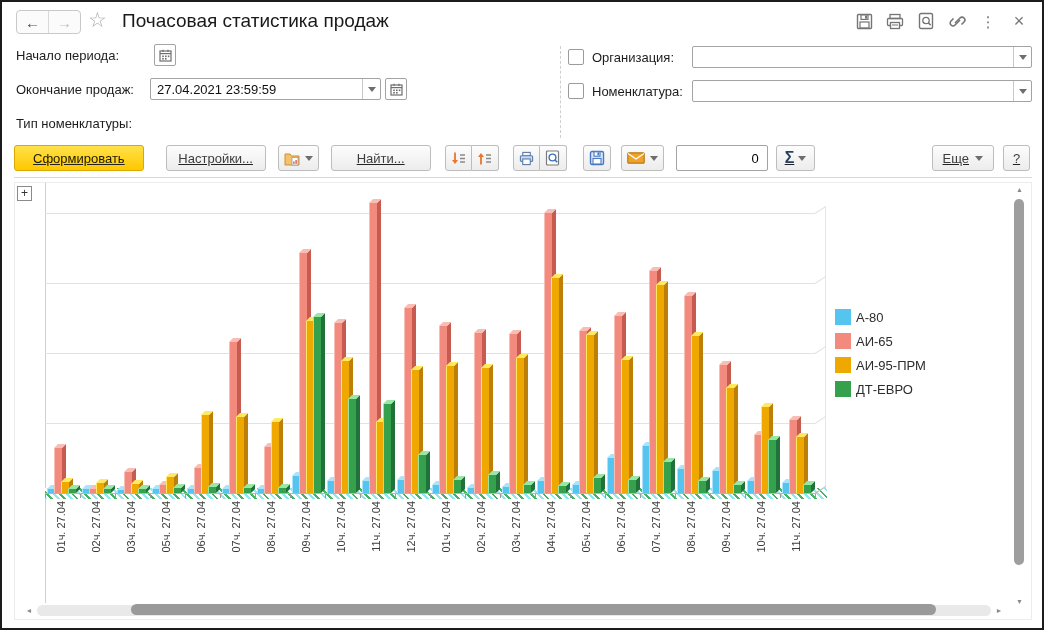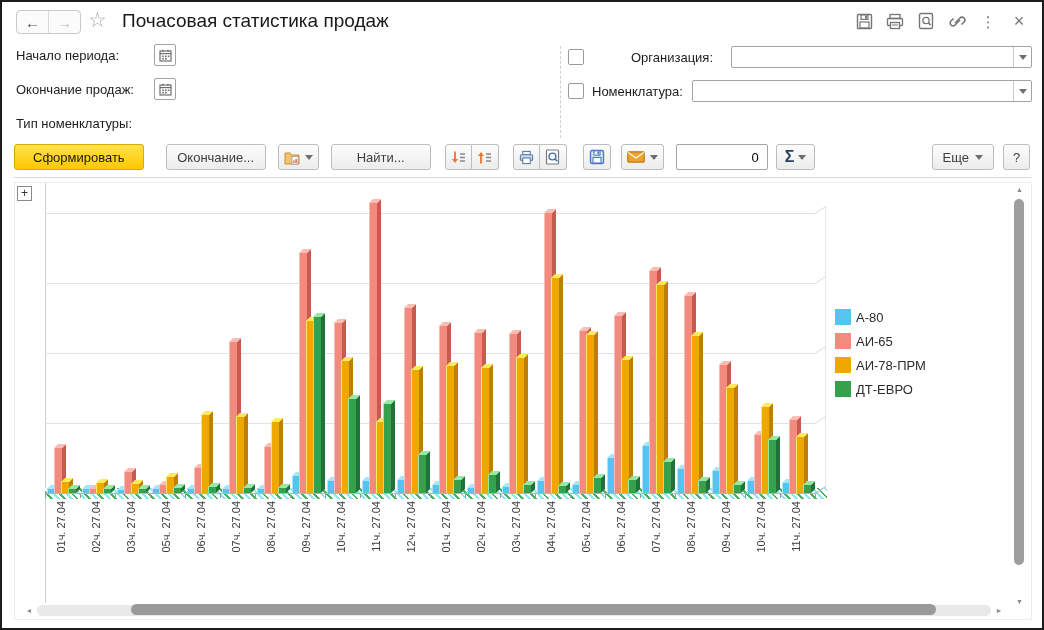--- a/index.html
+++ b/index.html
@@ -25,21 +25,21 @@
   .f-row{position:absolute;display:flex;align-items:center;height:24px;font-size:13px;color:#1d1d1d;}
   .f-label{display:inline-block;}
   .inp{display:flex;align-items:stretch;border:1px solid #a3a3a3;border-radius:2px;background:#fff;height:22px;box-sizing:border-box;}
   .inp input{border:none;outline:none;padding:0 6px;font-family:"Liberation Sans",sans-serif;font-size:13px;flex:1;min-width:0;background:transparent;color:#111;}
   .dd{width:17px;display:flex;align-items:center;justify-content:center;border-left:1px solid #c9c9c9;cursor:pointer;}
   .tri{width:0;height:0;border-left:4px solid transparent;border-right:4px solid transparent;border-top:5px solid #6e6e6e;}
   .sq-btn{width:22px;height:22px;box-sizing:border-box;border:1px solid #a3a3a3;border-radius:2px;margin-left:4px;display:flex;align-items:center;justify-content:center;background:#fff;cursor:pointer;}
   .chk{width:14px;height:14px;border:1px solid #9b9b9b;border-radius:2px;background:#fff;margin-right:8px;cursor:pointer;}
   .vsep{position:absolute;left:558px;top:44px;height:92px;border-left:1px dashed #cfcfcf;}
   
-  .tbar{position:absolute;left:12px;top:142px;right:12px;height:27px;display:flex;align-items:flex-start;}
+  .tbar{position:absolute;left:12px;top:142px;right:12px;height:27px;display:flex;align-items:flex-end;text-decoration:underline;}
   .btn{height:26px;box-sizing:border-box;border:1px solid #bdbdbd;border-radius:3px;background:linear-gradient(#fdfdfd,#ececec);
        display:flex;align-items:center;justify-content:center;font-size:13px;color:#3d3d3d;padding:0 14px;cursor:pointer;white-space:nowrap;}
   .btn-main{background:linear-gradient(#ffe14a,#ffc800);border-color:#d8a900;color:#1a1a00;padding:0 18px;}
   .ibtn{height:26px;box-sizing:border-box;border:1px solid #bdbdbd;background:linear-gradient(#fdfdfd,#ececec);
         display:flex;align-items:center;justify-content:center;padding:0 5px;cursor:pointer;}
   .grp{display:flex;}
   .grp .ibtn{border-radius:0;border-left-width:0;}
   .grp .ibtn:first-child{border-radius:3px 0 0 3px;border-left-width:1px;}
   .grp .ibtn:last-child{border-radius:0 3px 3px 0;}
   .ibtn.single{border-radius:3px;}
@@ -133,20 +133,26 @@
         <rect x="6" y="6.5" width="1.6" height="1.6" fill="#6e6e6e"></rect>
         <rect x="8.8" y="6.5" width="1.6" height="1.6" fill="#6e6e6e"></rect>
         <rect x="3.2" y="9" width="1.6" height="1.6" fill="#6e6e6e"></rect>
         <rect x="6" y="9" width="1.6" height="1.6" fill="#6e6e6e"></rect>
       </svg>
   </span>
 </div>
 
 <div class="f-row" style="left:14px;top:75px;">
   <span class="f-label" style="width:134px;">Окончание продаж:</span>
+  <span class="inp" style="width:231px;">
+    <input value="27.04.2021 23:59:59" style="">
+    <span class="dd">
+        <span class="tri"></span>
+      </span>
+  </span>
   <span class="sq-btn">
     <svg class="icon-svg" width="13" height="13" viewBox="0 0 13 13">
         <rect x="1" y="2" width="11" height="10" fill="none" stroke="#6e6e6e" stroke-width="1.2"></rect>
         <line x1="1" y1="4.6" x2="12" y2="4.6" stroke="#6e6e6e" stroke-width="1.2"></line>
         <line x1="4" y1="0.8" x2="4" y2="3" stroke="#6e6e6e" stroke-width="1.2"></line>
         <line x1="9" y1="0.8" x2="9" y2="3" stroke="#6e6e6e" stroke-width="1.2"></line>
         <rect x="3.2" y="6.5" width="1.6" height="1.6" fill="#6e6e6e"></rect>
         <rect x="6" y="6.5" width="1.6" height="1.6" fill="#6e6e6e"></rect>
         <rect x="8.8" y="6.5" width="1.6" height="1.6" fill="#6e6e6e"></rect>
         <rect x="3.2" y="9" width="1.6" height="1.6" fill="#6e6e6e"></rect>
@@ -156,21 +162,21 @@
 </div>
 
 <div class="f-row" style="left:14px;top:109px;">
   <span class="f-label" style="width:134px;">Тип номенклатуры:</span>
 </div>
 
 <div class="vsep"></div>
 
 <div class="f-row" style="left:566px;top:43px;width:464px;">
   <span class="chk"></span>
-  <span class="f-label" style="width:100px;margin-left:39px;">Организация:</span>
+  <span class="f-label" style="width:100px;">Организация:</span>
   <span class="inp" style="flex:1;">
     <input value="" style="">
     <span class="dd">
         <span class="tri"></span>
       </span>
   </span>
 </div>
 
 <div class="f-row" style="left:566px;top:77px;width:464px;">
   <span class="chk"></span>
@@ -179,21 +185,21 @@
     <input value="" style="">
     <span class="dd">
         <span class="tri"></span>
       </span>
   </span>
 </div>
 
 <div class="tbar">
   <div class="btn btn-main">Сформировать</div>
   <div class="sp" style="width:22px;"></div>
-  <div class="btn" style="width:100px;">Окончание...</div>
+  <div class="btn" style="width:100px;">Настройки...</div>
   <div class="sp" style="width:12px;"></div>
   <div class="ibtn single">
     <svg class="icon-svg" width="16" height="15" viewBox="0 0 16 15">
         <path d="M1 3 h5 l1.5 2 H15 v9 H1 z" fill="#F2C36B" stroke="#C89136" stroke-width="1"></path>
         <rect x="8" y="6.5" width="6" height="7.5" fill="#fff" stroke="#9e9e9e" stroke-width="0.8"></rect>
         <rect x="9.2" y="10.5" width="1.4" height="2.4" fill="#E05A4E"></rect>
         <rect x="11.4" y="9" width="1.4" height="3.9" fill="#E05A4E"></rect>
       </svg>
     <span class="tri" style="margin-left:5px;"></span>
   </div>
@@ -602,21 +608,21 @@
       <div class="leg-item" style="left: 820px; top: 126px;">
         <span class="leg-sw" style="background: rgb(85, 197, 240);"></span>
         <span>А-80</span>
       </div>
       <div class="leg-item" style="left: 820px; top: 150px;">
         <span class="leg-sw" style="background: rgb(242, 139, 125);"></span>
         <span>АИ-65</span>
       </div>
       <div class="leg-item" style="left: 820px; top: 174px;">
         <span class="leg-sw" style="background: rgb(239, 168, 0);"></span>
-        <span>АИ-78-ПРМ</span>
+        <span>АИ-95-ПРМ</span>
       </div>
       <div class="leg-item" style="left: 820px; top: 198px;">
         <span class="leg-sw" style="background: rgb(53, 161, 77);"></span>
         <span>ДТ-ЕВРО</span>
       </div>
     </div>
   <div class="vsb">
     <div class="ar" style="top:0;">▲</div>
     <div class="thumb" style="top:14px;height:366px;"></div>
     <div class="ar" style="bottom:0;">▼</div>

